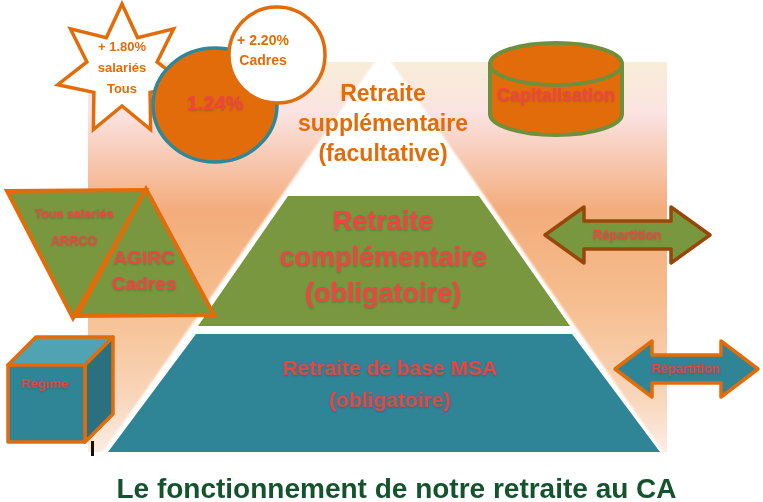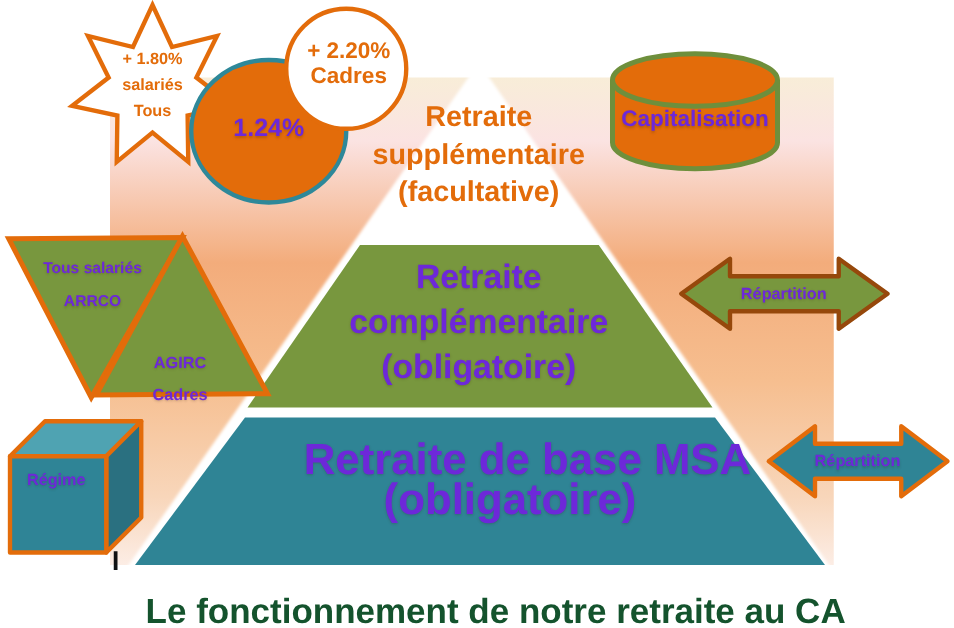--- a/index.html
+++ b/index.html
@@ -4,30 +4,30 @@
 <style>
   html,body{margin:0;padding:0;background:#ffffff;}
   .stage{
     position:relative;width:763px;height:502px;overflow:hidden;background:#ffffff;
     font-family:"Liberation Sans","DejaVu Sans",sans-serif;
   }
   .stage svg{position:absolute;left:0;top:0;}
   .label{position:absolute;text-align:center;font-weight:bold;white-space:nowrap;}
   .label span{display:block;}
   .orange-text{color:#E36C0A;}
-  .white-text{color:#6d28d9;text-shadow:0 1px 2px rgba(60,40,20,0.25);}
+  .white-text{color:#ef4444;text-shadow:0 1px 2px rgba(60,40,20,0.25);}
   .star-label{left:57px;top:36px;width:130px;font-size:13px;line-height:21px;}
-  .circle-label{left:231px;top:30px;width:96px;font-size:18px;line-height:20px;}
+  .circle-label{left:215px;top:30px;width:96px;font-size:14px;line-height:20px;}
   .ellipse-label{left:163px;top:92px;width:104px;font-size:20px;}
   .cyl-label{left:496px;top:85px;width:120px;font-size:18px;}
   .supp-label{left:283px;top:78px;width:200px;font-size:23px;line-height:30px;}
   .comp-label{left:254px;top:203px;width:258px;font-size:27px;line-height:36px;}
-  .base-label{left:243px;top:352px;width:330px;font-size:35px;line-height:32px;}
+  .base-label{left:225px;top:352px;width:330px;font-size:21px;line-height:32px;}
   .invtri-label{left:24px;top:201px;width:100px;font-size:12.5px;line-height:27px;}
-  .uptri-label{left:94px;top:277px;width:100px;font-size:13px;line-height:26px;}
+  .uptri-label{left:94px;top:245px;width:100px;font-size:19px;line-height:26px;}
   .cube-label{left:8px;top:373px;width:74px;font-size:13px;line-height:21px;}
   .garrow-label{left:558px;top:227px;width:138px;font-size:13px;}
   .tarrow-label{left:629px;top:361px;width:114px;font-size:13px;}
   .caption{left:30px;top:473px;width:733px;font-size:28px;color:#14532d;}
   .cursor-tick{position:absolute;left:91px;top:441px;width:3px;height:15px;background:#111;}
 </style>
 </head>
 <body>
 
 <div class="stage">

